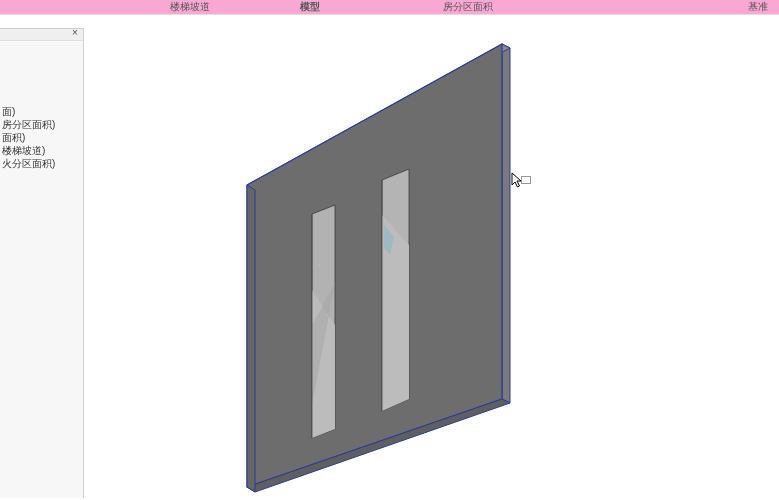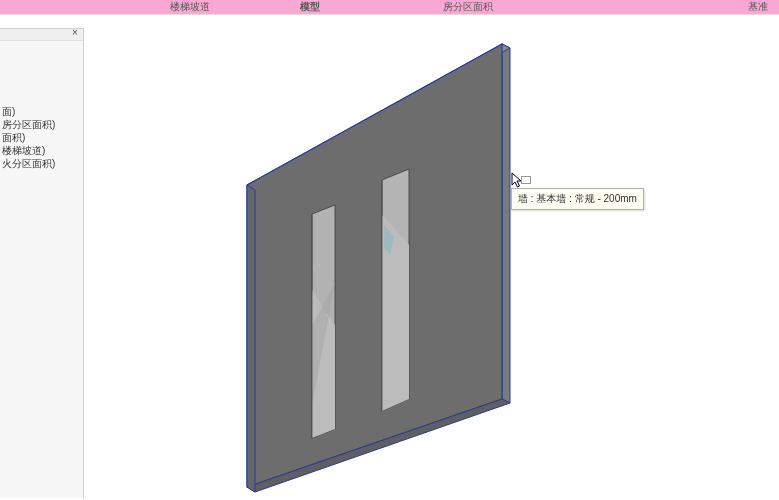--- a/index.html
+++ b/index.html
@@ -171,14 +171,13 @@
     </g>
   </svg>
 
   <div class="cursor">
     <svg viewBox="0 0 12 18">
       <path d="M1 1 L1 13 L4 10 L6.5 15 L8.5 14 L6 9 L10 9 Z" fill="#fff" stroke="#000" stroke-width="1"></path>
     </svg>
   </div>
   <div class="cursor-filter"></div>
 
-  <div class="tooltip">墙 : 基本墙 : 常规 - 200mm</div>
 </div>
 
 </body></html>

